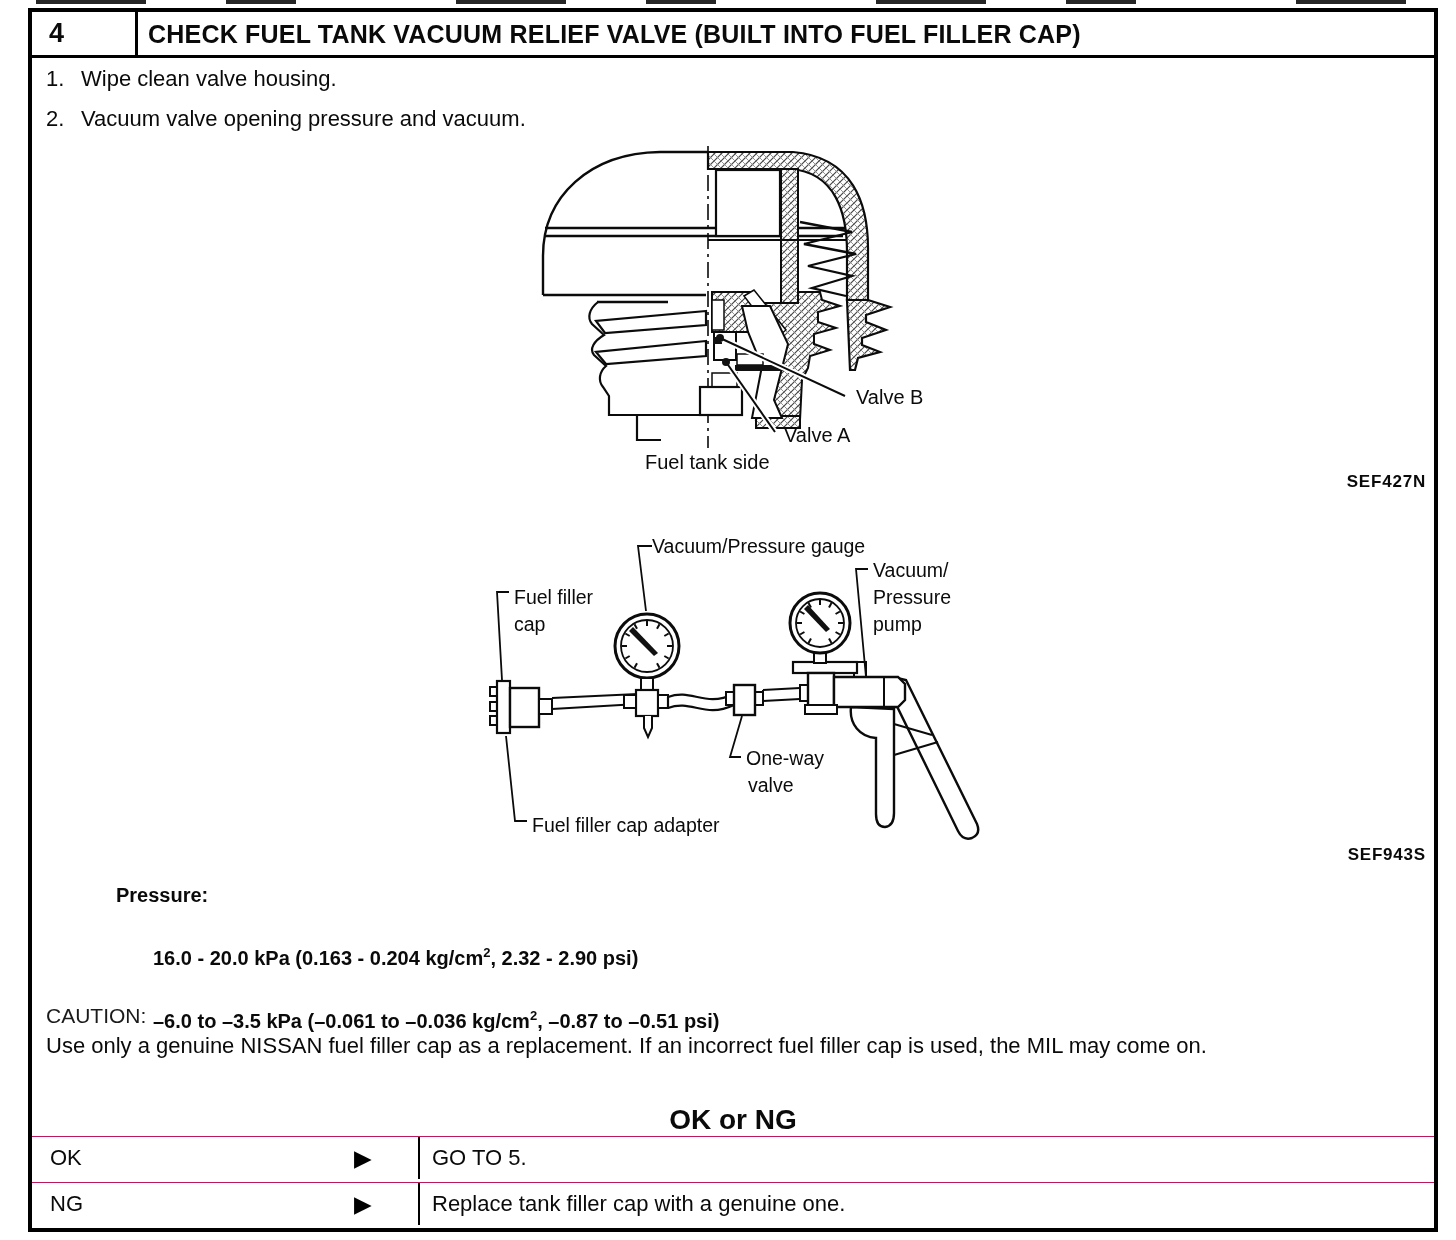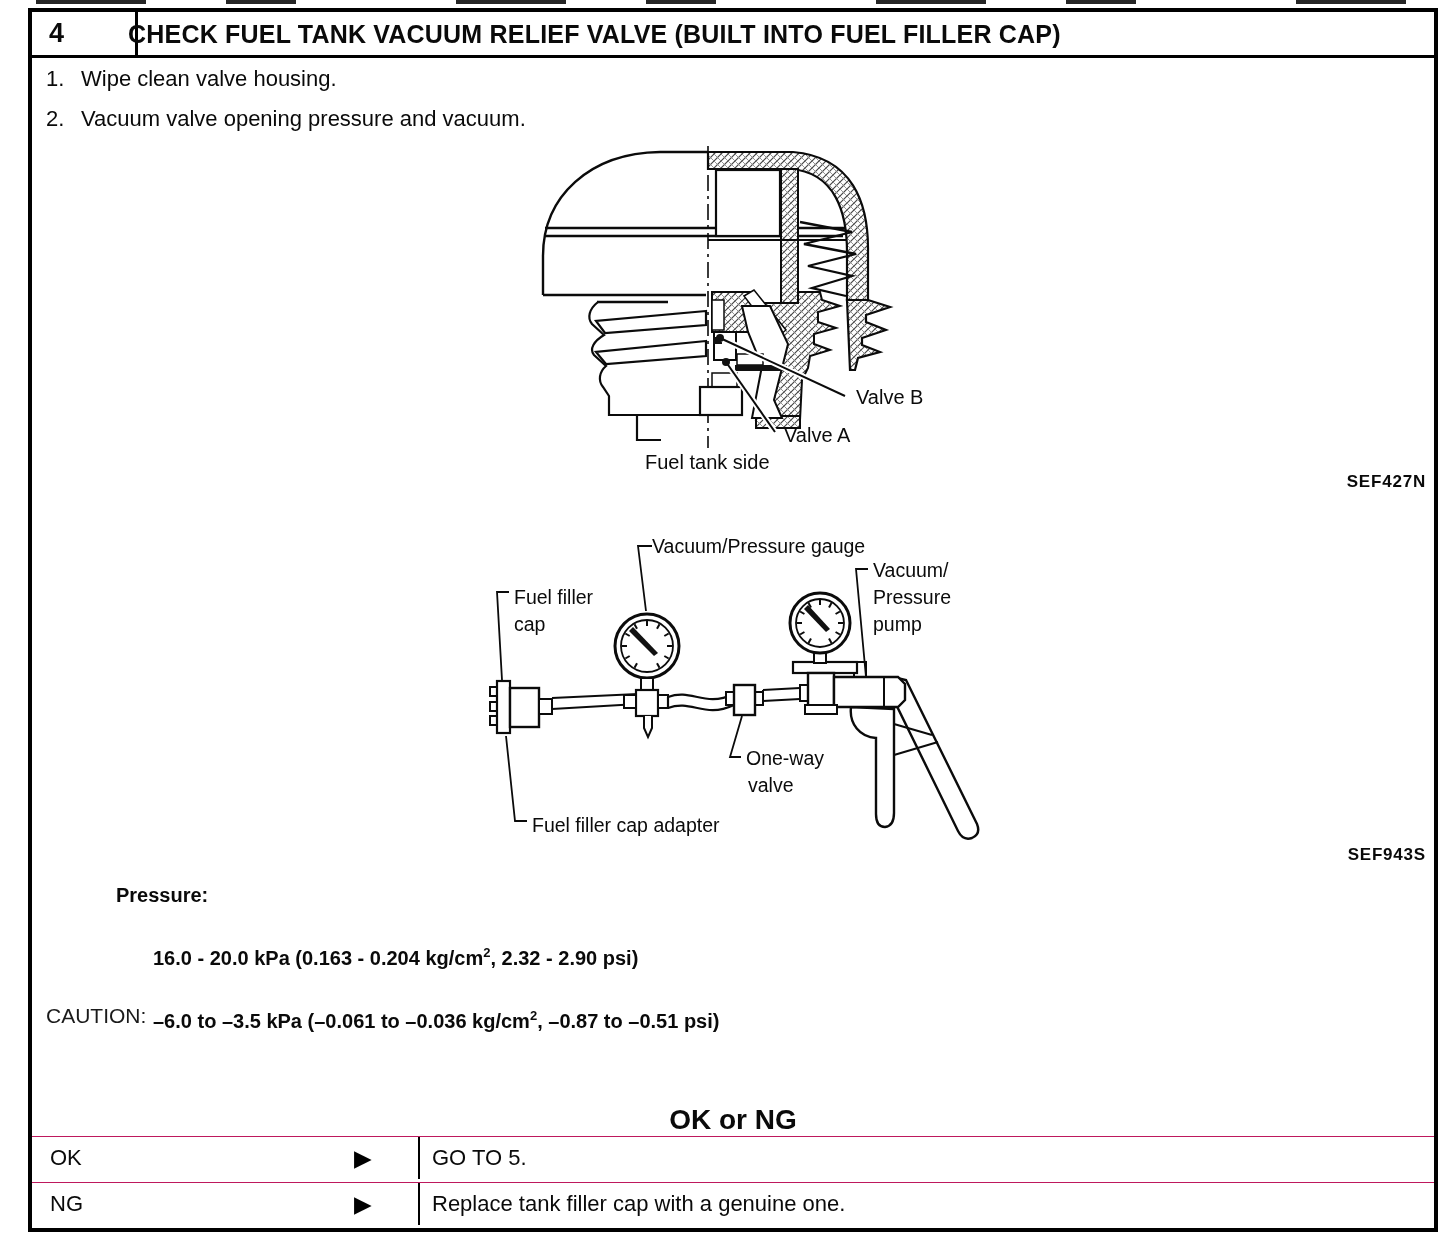--- a/index.html
+++ b/index.html
@@ -9,21 +9,21 @@
   .scan-edge { position:absolute; top:0; left:36px; width:1380px; height:4px;
     background:repeating-linear-gradient(90deg,#000 0 110px,transparent 110px 190px,#000 190px 260px,transparent 260px 420px);
     opacity:.85; }
   .page { position:absolute; left:28px; top:8px; width:1402px; height:1216px;
           border:4px solid #000; background:#fff; }
 
   
   .header { position:absolute; left:0; top:0; right:0; height:43px; border-bottom:3px solid #000; }
   .step-no { position:absolute; left:0; top:0; width:86px; height:43px; border-right:3px solid #000;
              font-weight:bold; font-size:27px; line-height:43px; padding-left:17px; }
-  .title { position:absolute; left:83px; top:0; right:0; height:56px;
+  .title { position:absolute; left:103px; top:0; right:0; height:56px;
            font-weight:bold; font-size:25px; line-height:44px; padding-left:13px; letter-spacing:.2px; }
 
   
   .steps { position:absolute; left:14px; top:52px; font-size:22px; }
   .step-line { margin-bottom:10px; line-height:30px; }
   .step-line .num { display:inline-block; width:35px; }
 
   
   .fig1 { position:absolute; left:458px; top:128px; }
   .fig2 { position:absolute; left:448px; top:518px; }
@@ -236,20 +236,21 @@
     <div class="refcode ref2">SEF943S</div>
 
     <div class="specs">
       <div class="spec-label">Pressure:</div>
       <div class="spec-value"><span>16.0 - 20.0 kPa (0.163 - 0.204 kg/cm</span><span class="sup">2</span><span>, 2.32 - 2.90 psi)</span></div>
       <div class="spec-value"><span>–6.0 to –3.5 kPa (–0.061 to –0.036 kg/cm</span><span class="sup">2</span><span>, –0.87 to –0.51 psi)</span></div>
     </div>
 
     <div class="caution">
       <div class="caution-label">CAUTION:</div>
+      <div class="caution-text">Use only a genuine NISSAN fuel filler cap as a replacement. If an incorrect fuel filler cap is used, the MIL may come on.</div>
     </div>
 
     <div class="result-heading">OK or NG</div>
 
     <div class="result-row row-ok">
       <span class="result-status">OK</span>
       <span class="result-arrow">▶</span>
       <span class="result-divider"></span>
       <span class="result-action">GO TO 5.</span>
     </div>

